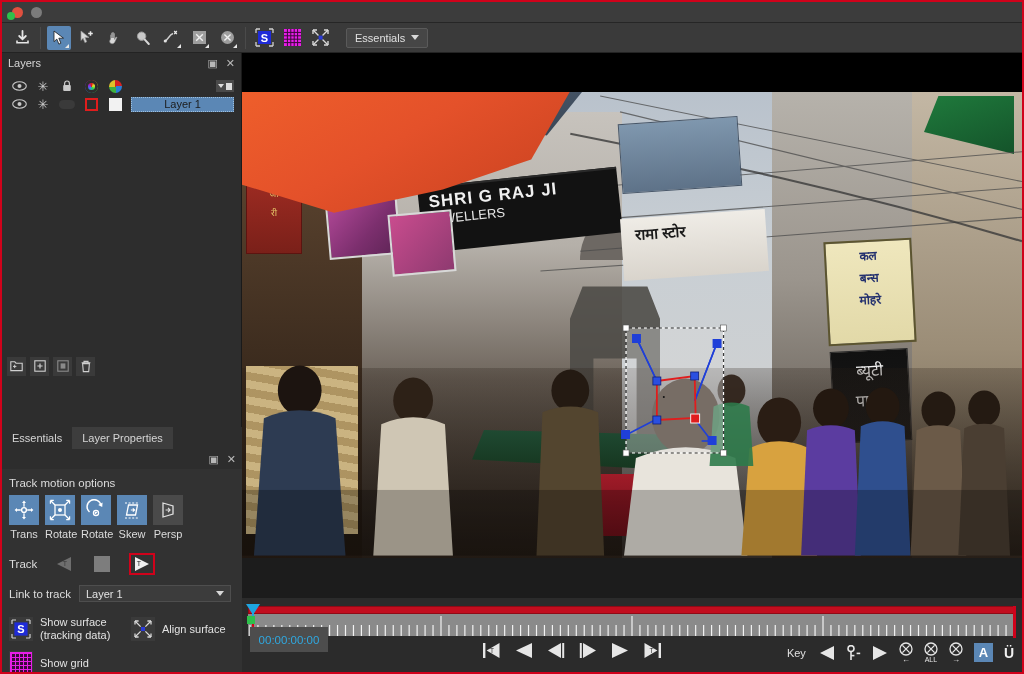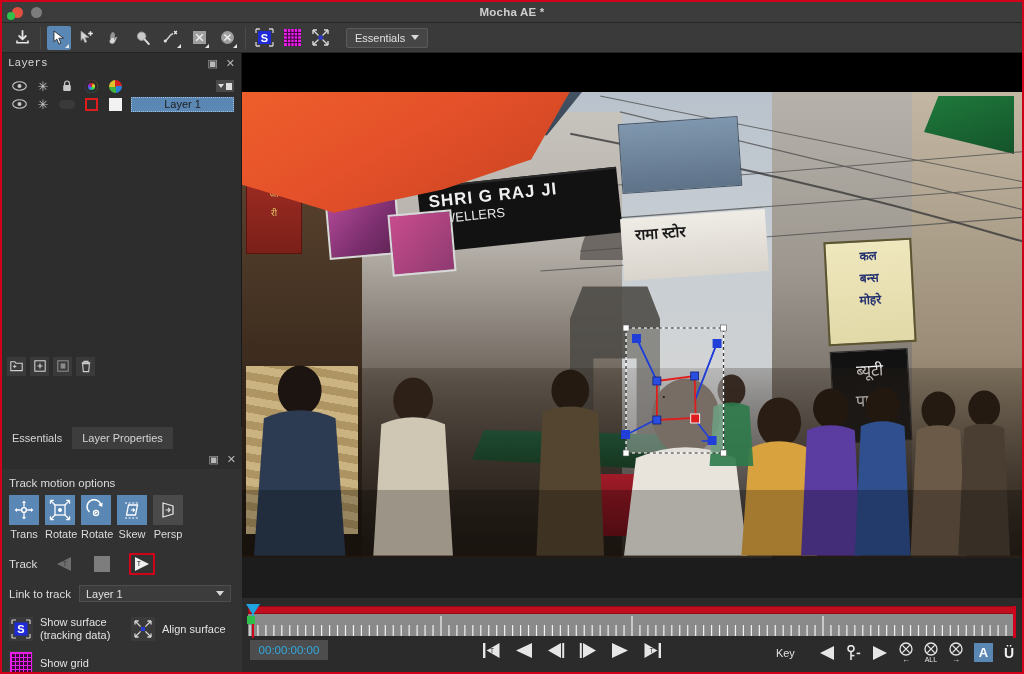--- a/index.html
+++ b/index.html
@@ -72,21 +72,21 @@
   
   .leftpane {
     position: absolute; left: 0; top: 51px; width: 240px; bottom: 0;
     background: #2d2d2d;
     border-right: 1px solid #1a1a1a;
   }
   .panel-head {
     height: 20px; display: flex; align-items: center;
     padding: 0 6px; background: #2d2d2d;
   }
-  .panel-head .ph-title { font-size: 11px; color: #d6d6d6; flex: 1; font-family: Liberation Mono, monospace; }
+  .panel-head .ph-title { font-size: 11px; color: #d6d6d6; flex: 1; }
   .ph-icons { display: flex; gap: 8px; align-items: center; color: #b8b8b8; }
   .ph-icons span { font-size: 11px; line-height: 1; cursor: default; }
 
   .layers-header, .layer-row {
     height: 18px; display: flex; align-items: center; gap: 0;
     padding-left: 5px;
   }
   .layers-header { margin-top: 4px; }
   .lcol { width: 24px; display: flex; align-items: center; justify-content: center; }
   .gear { color: #c8c8c8; font-size: 13px; line-height: 1; }
@@ -356,53 +356,52 @@
     position:absolute; left:4px; top:-2px; width:0; height:0;
     border-left:7px solid transparent; border-right:7px solid transparent;
     border-top:11px solid #1ea5e0;
   }
   .tl-ph-line { position:absolute; left:10px; top:0; width:2px; height:32px; background:#1ea5e0; }
   .tl-green { position:absolute; left:5px; top:10px; width:8px; height:8px; background:#2ec04b; }
   .tl-redline { position:absolute; left:10px; top:18px; width:2px; height:14px; background:#d0021b; }
   .tl-endline { position:absolute; right:6px; top:0; width:3px; height:32px; background:#d0021b; }
 
   .timecode {
-    position:absolute; left:8px; top:42px; width:78px; height:20px;
+    position:absolute; left:8px; top:29px; width:78px; height:25px;
     background:#4d4d4d; color:#2fa8e0; font-size:11.5px;
     display:flex; align-items:center; justify-content:center;
     font-family:"Liberation Sans", sans-serif;
   }
   .transport {
     position:absolute; left:240px; top:44px; display:flex; gap:14px; align-items:center;
   }
   .tp { color:#e6e6e6; display:flex; align-items:center; }
   .keyzone {
     position:absolute; right:8px; top:44px; display:flex; gap:11px; align-items:center;
   }
-  .keylab { font-size:11px; color:#e0e0e0; margin-right:13px; }
+  .keylab { font-size:11px; color:#e0e0e0; margin-right:2px; }
   .kbtn { display:flex; align-items:center; justify-content:center; color:#e6e6e6; }
   .abtn {
     width:19px; height:19px; background:#5b87b5; color:#fff;
     display:flex; align-items:center; justify-content:center;
     font-size:13px; font-weight:700;
   }
   .ubtn { font-size:14px; color:#f0f0f0; font-weight:700; }
 </style>
 </head>
 <body>
 
 <div id="app">
 
   <div class="titlebar">
     <div class="traffic">
       <div class="tl-dot tl-red"></div>
       <div class="tl-dot tl-yellow"></div>
       <div class="tl-dot tl-green"></div>
     </div>
-    <div class="title-text">Mocha AE *</div>
   </div>
 
   <div class="toolbar">
     <div class="tbtn" style="margin-left:8px">
       <svg width="17" height="17" viewBox="0 0 17 17">
           <path d="M8.5 2v7.5M5.2 7l3.3 3.3L11.8 7" stroke="#e6e6e6" stroke-width="1.8" fill="none" stroke-linecap="round"></path>
           <path d="M3 11.5v2.2h11v-2.2" stroke="#e6e6e6" stroke-width="1.6" fill="none"></path>
         </svg>
     </div>
     <div class="tb-sep"></div>

